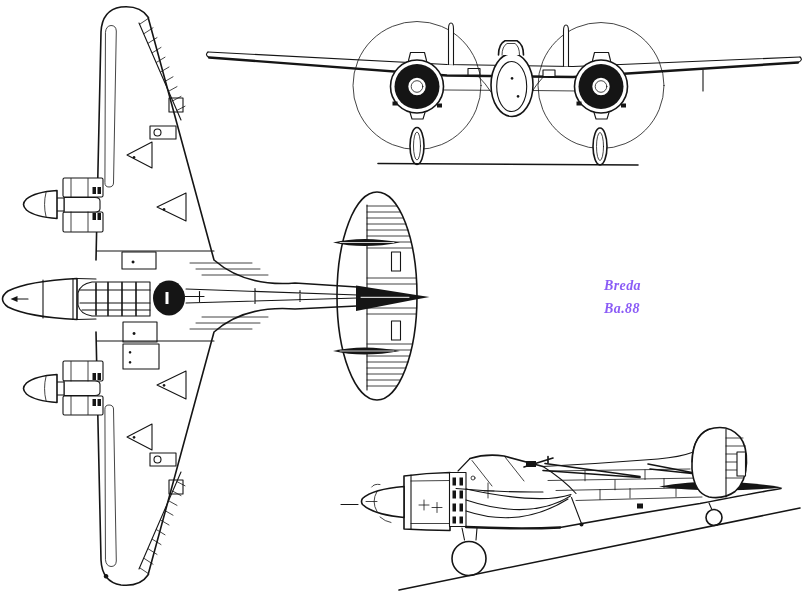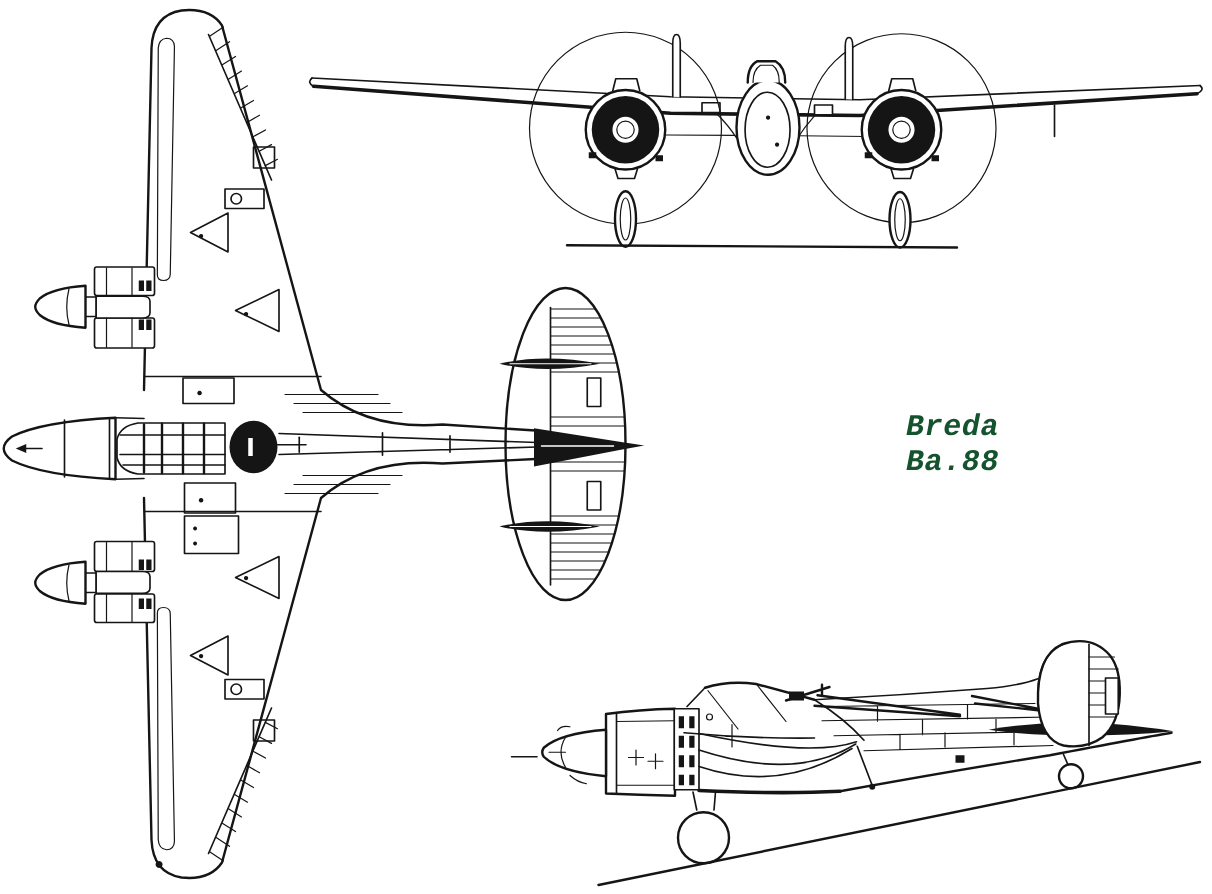--- a/index.html
+++ b/index.html
@@ -7,23 +7,23 @@
           font-family:"Liberation Sans",sans-serif;}
   .canvas svg{position:absolute;left:0;top:0;}
   
   .ln{stroke:#151515;stroke-width:1.1;fill:none;stroke-linecap:round;stroke-linejoin:round;}
   .t{stroke-width:0.8;}
   .m{stroke-width:1.6;}
   .h{stroke-width:2.4;}
   .wh{fill:#ffffff;}
   .bk{fill:#151515;stroke:none;}
   .wl{stroke:#ffffff;fill:none;stroke-linecap:round;}
-  .title-block{position:absolute;left:604px;top:274px;color:#14532d;
-    font-family:Liberation Mono, monospace;font-style:italic;font-weight:bold;
-    font-size:20px;line-height:23px;letter-spacing:0.4px;}
+  .title-block{position:absolute;left:604px;top:274px;color:#8b5cf6;
+    font-family:Liberation Serif, serif;font-style:italic;font-weight:bold;
+    font-size:14px;line-height:23px;letter-spacing:0.4px;}
 </style>
 </head>
 <body>
 
 <div class="canvas">
 <svg width="808" height="596" viewBox="0 0 808 596">
 
   <g>
 
     <path class="ln m" d="M96,260 L101,32 Q102,10 121,7 Q140,5 148,17 L214,260 Q245,287 295,283 L357,287"></path>

